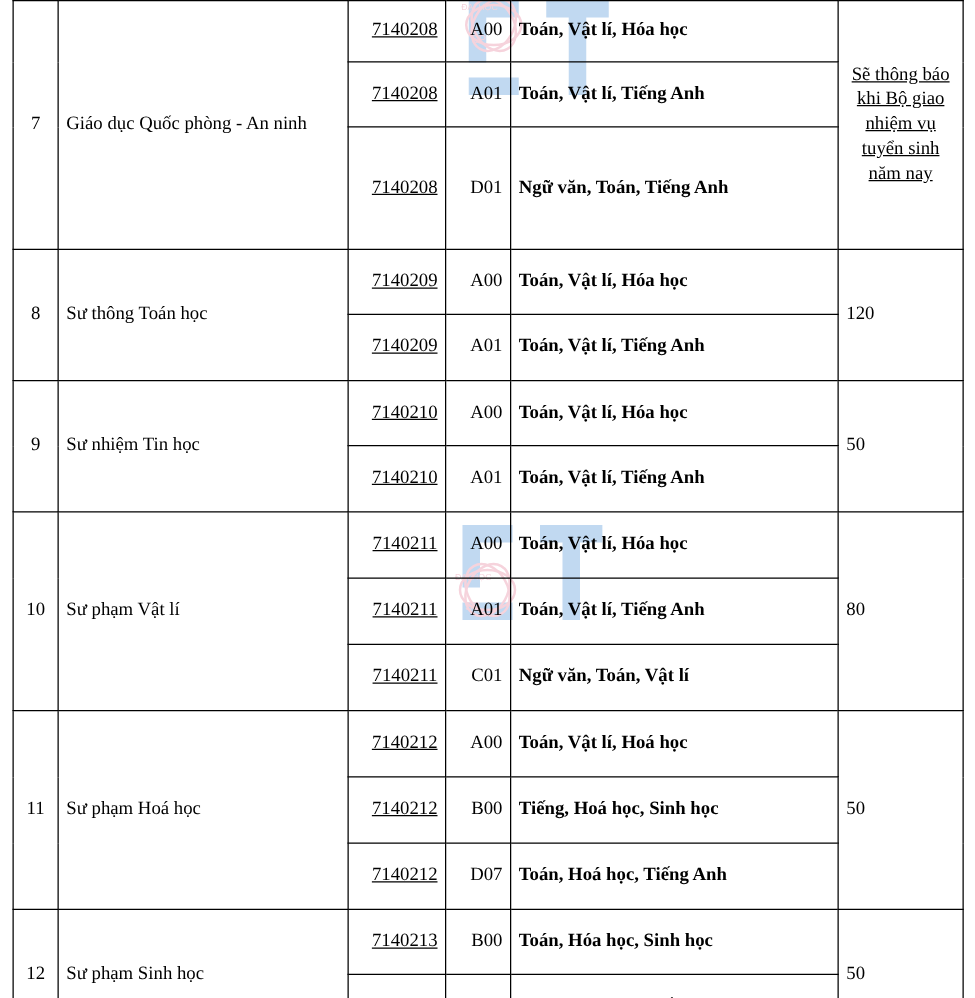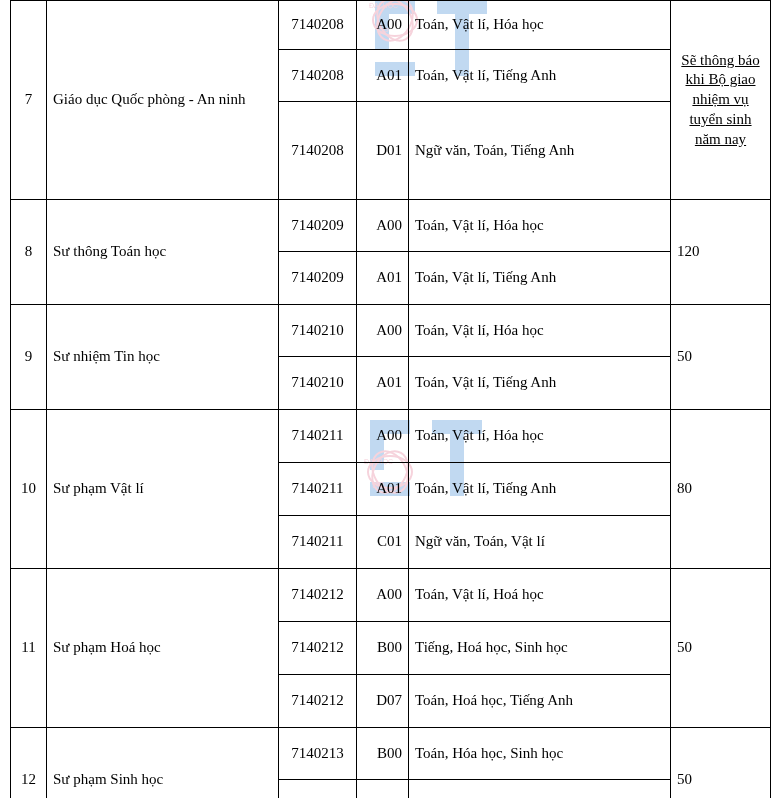--- a/index.html
+++ b/index.html
@@ -63,28 +63,30 @@
 
   .cell-stt {
     text-align: center;
   }
   .cell-name {
     text-align: left;
     padding-left: 16px;
     margin-top: 48px;
   }
   .cell-code {
-    text-align: center;
+    text-align: right;
+    text-decoration: underline;
   }
   .cell-block {
     text-align: right;
   }
   .cell-subj {
     text-align: left;
     padding-left: 8px;
+    font-weight: bold;
   }
   .cell-quota {
     text-align: left;
   }
   .quota-note {
     text-align: center;
     line-height: 1.45;
     text-decoration: underline;
   }
 </style>

